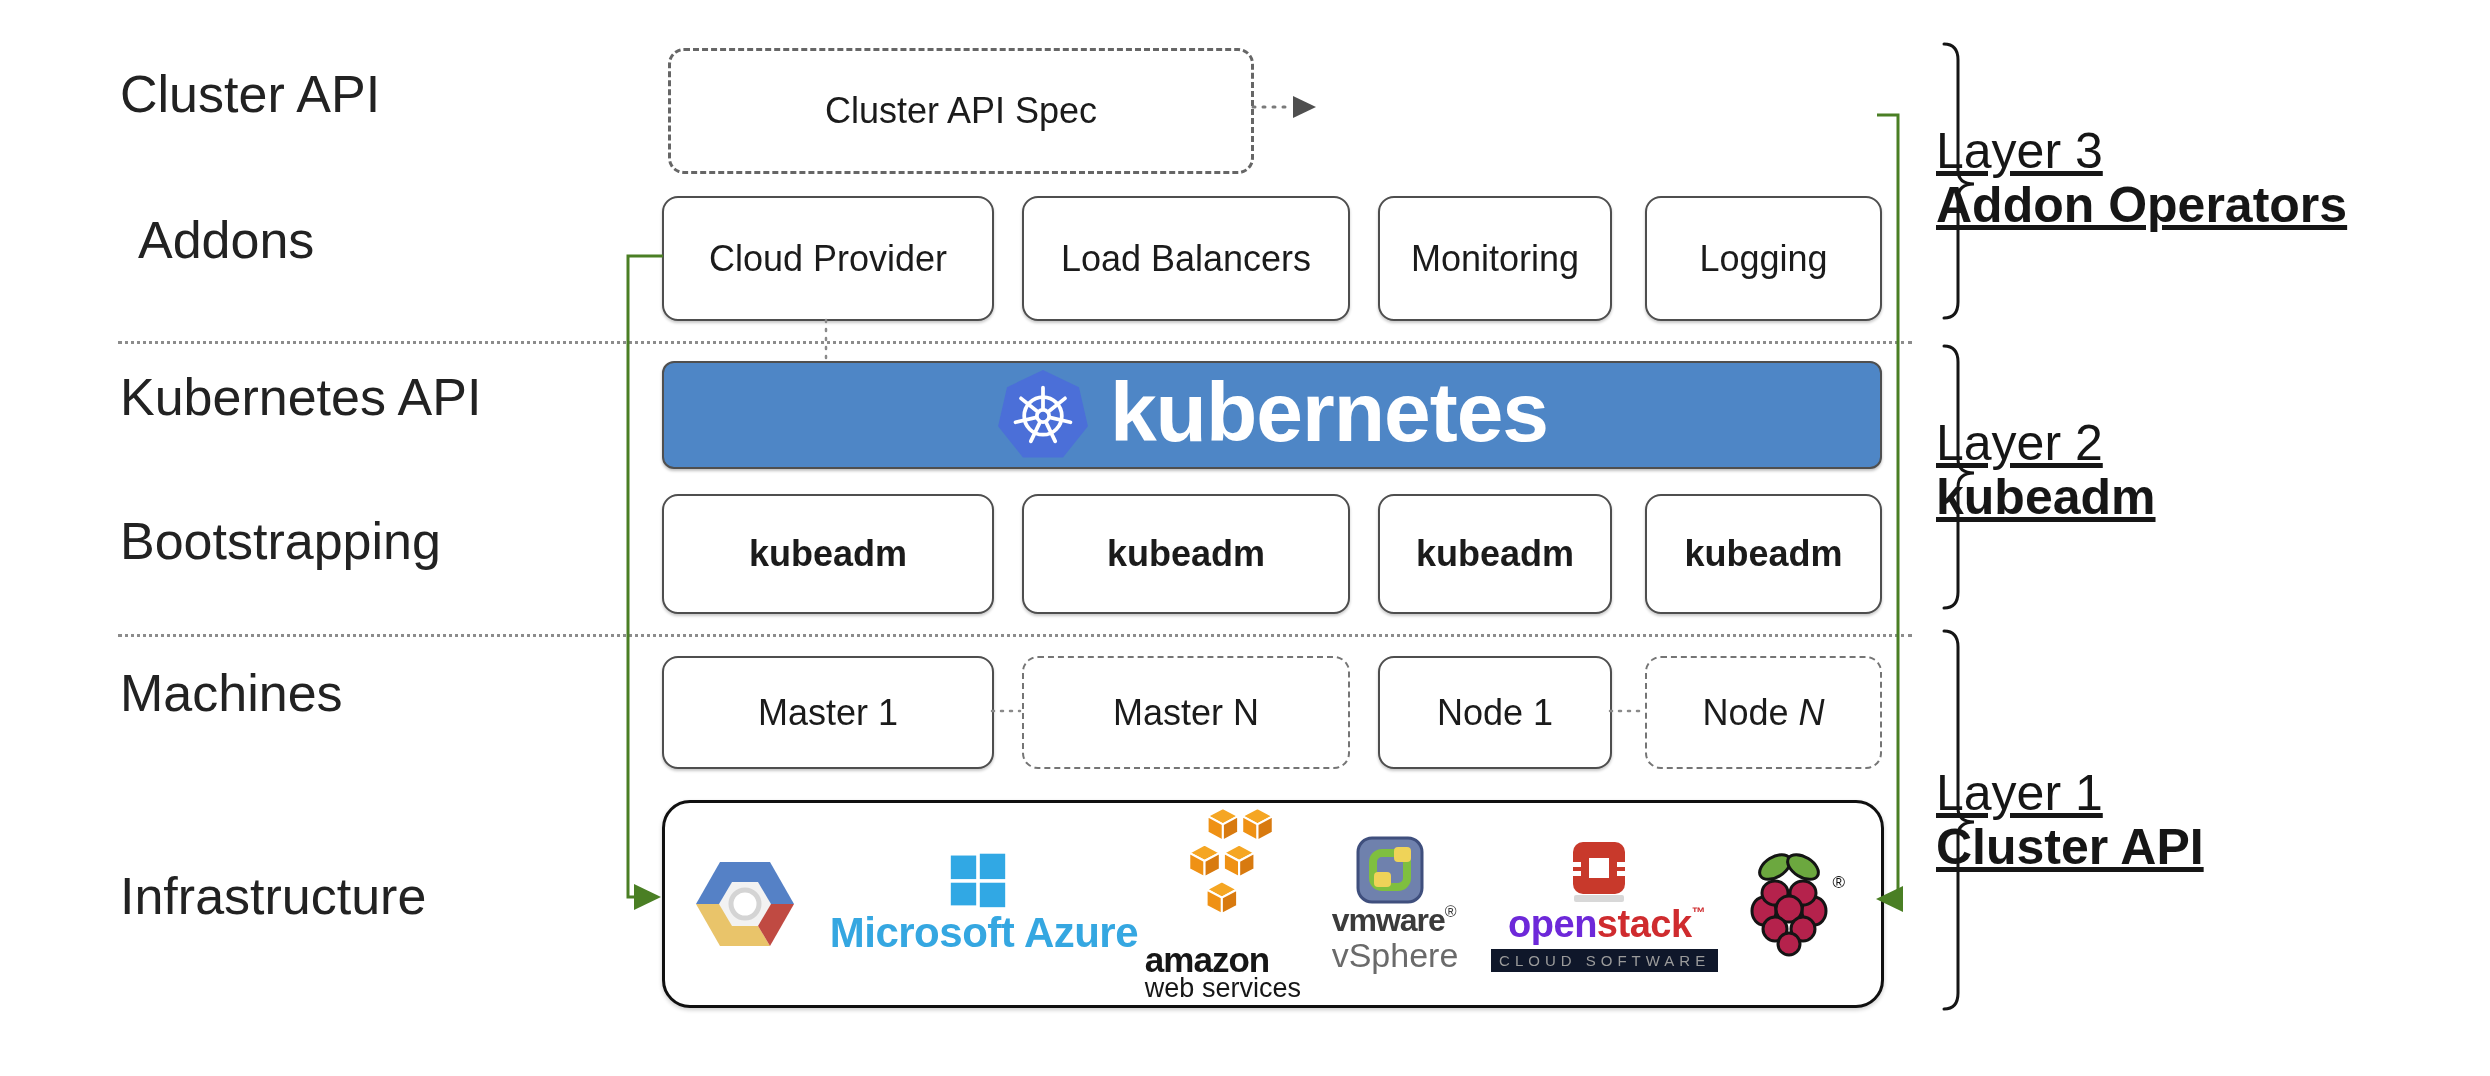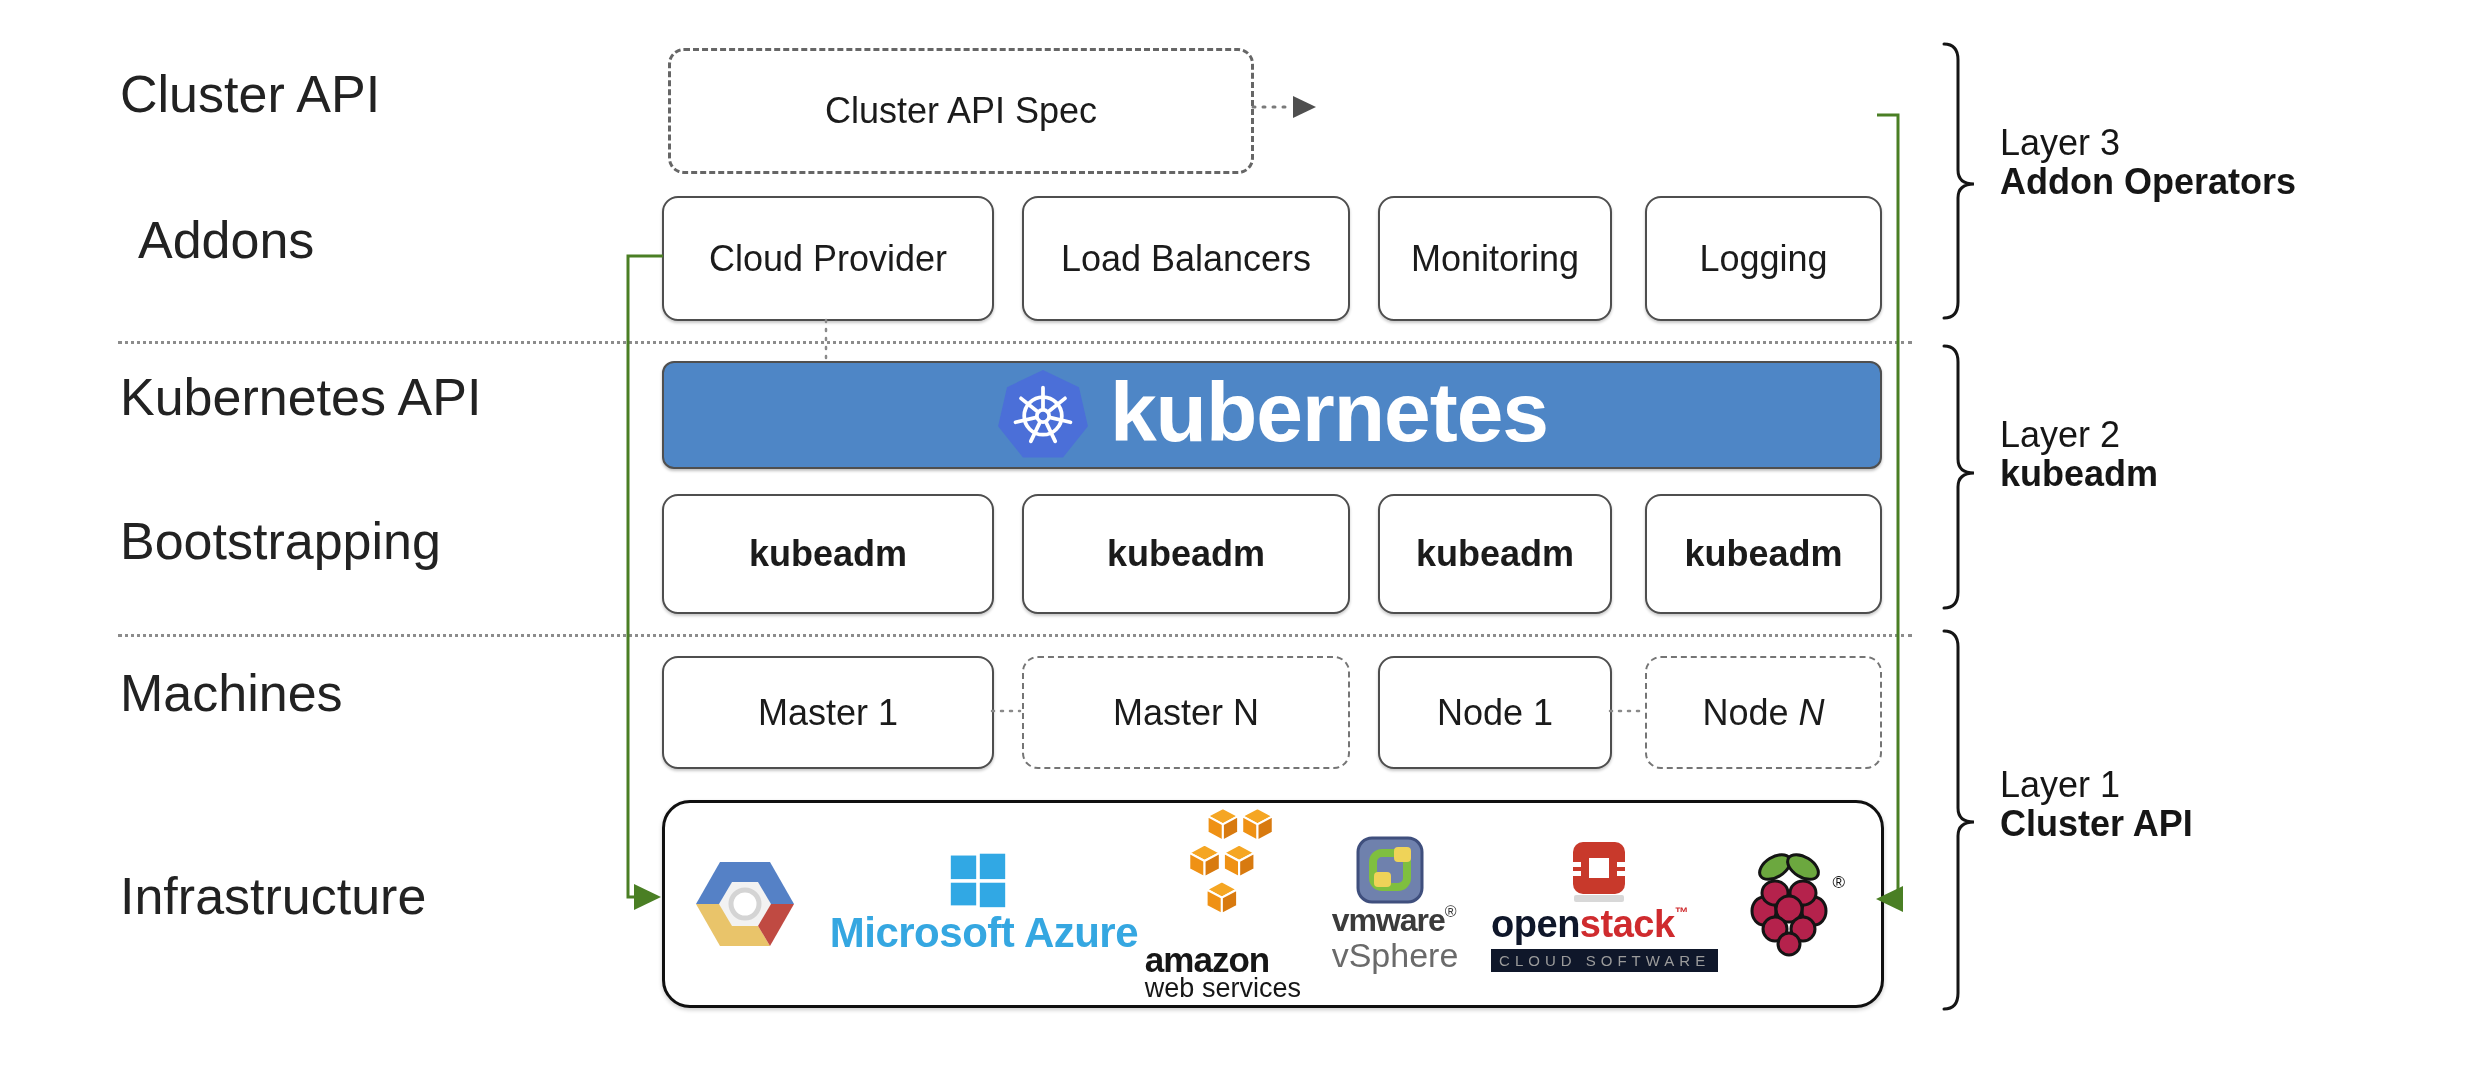--- a/index.html
+++ b/index.html
@@ -2,21 +2,21 @@
 <html><head>
 <meta charset="utf-8">
 <style>
   html,body{margin:0;padding:0;background:#ffffff;}
   .canvas{
     position:relative;width:2490px;height:1076px;background:#ffffff;
     font-family:"Liberation Sans", sans-serif;color:#1b1b1b;overflow:hidden;
   }
   
   .rowlabel{position:absolute;font-size:52px;color:#222;white-space:nowrap;}
-  .layerlbl{position:absolute;left:2000px;font-size:36px;color:#161616;white-space:nowrap;}
+  .layerlbl{position:absolute;left:1936px;font-size:50px;color:#161616;white-space:nowrap;text-decoration:underline;}
   .layerlbl .b{font-weight:bold;}
   .layerlbl div{line-height:1.08;}
   
   .box{
     position:absolute;background:#fff;border:2.5px solid #4e4e4e;border-radius:16px;
     display:flex;align-items:center;justify-content:center;
     font-size:36px;color:#1b1b1b;text-align:left;
     box-shadow:0 2px 3px rgba(0,0,0,.22);
   }
   .box.dashedspec{border:3px dashed #666;box-shadow:none;}
@@ -47,21 +47,21 @@
   .azure-text{font-size:42px;font-weight:600;color:#35a7e1;margin-left:12px;letter-spacing:-0.5px;}
   .aws-text{margin-left:-14px;margin-top:26px;line-height:1;}
   .aws-l1{font-size:35px;font-weight:bold;color:#161616;letter-spacing:-1px;line-height:.9;}
   .aws-l2{font-size:27px;color:#161616;letter-spacing:0;}
   .vm-text{margin-left:10px;line-height:1;}
   .vm-l1{font-size:32px;font-weight:bold;color:#3b3b3b;letter-spacing:-1px;}
   .vm-reg{font-size:16px;color:#3b3b3b;vertical-align:top;}
   .vm-l2{font-size:34px;color:#6a6a6a;margin-top:2px;}
   .os-text{margin-left:12px;line-height:1;}
   .os-l1{font-size:38px;font-weight:bold;letter-spacing:-0.5px;}
-  .os-open{color:#0f172a;}
+  .os-open{color:#6d28d9;margin-left:17px;}
   .os-stack{color:#cf2b2e;}
   .os-tm{font-size:14px;color:#cf2b2e;vertical-align:top;}
   .os-bar{margin-top:6px;background:#0f172a;color:#9b9b9b;font-size:15px;letter-spacing:5px;
           padding:4px 8px;text-align:center;}
   .rpi{position:relative;}
   .rpi-reg{position:absolute;right:-6px;top:24px;font-size:17px;color:#111;}
   svg{display:block;}
   .overlay{position:absolute;left:0;top:0;pointer-events:none;}
 </style>
 </head>

